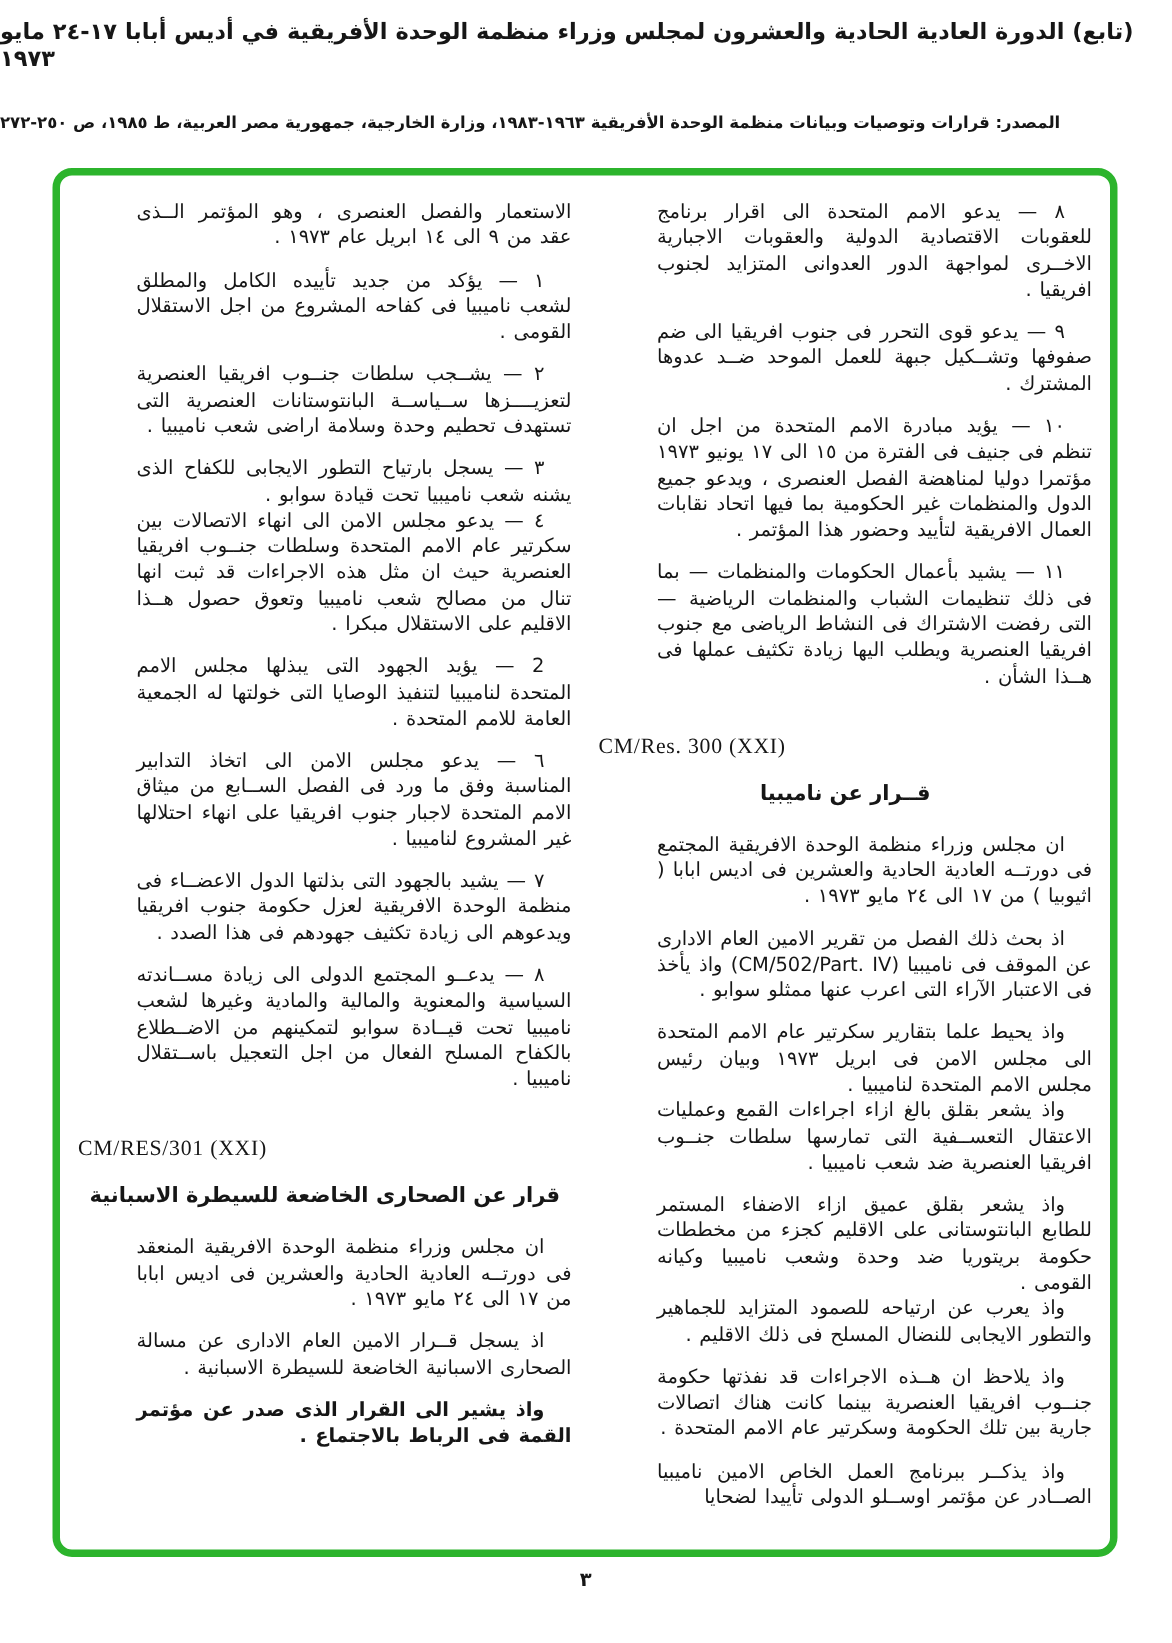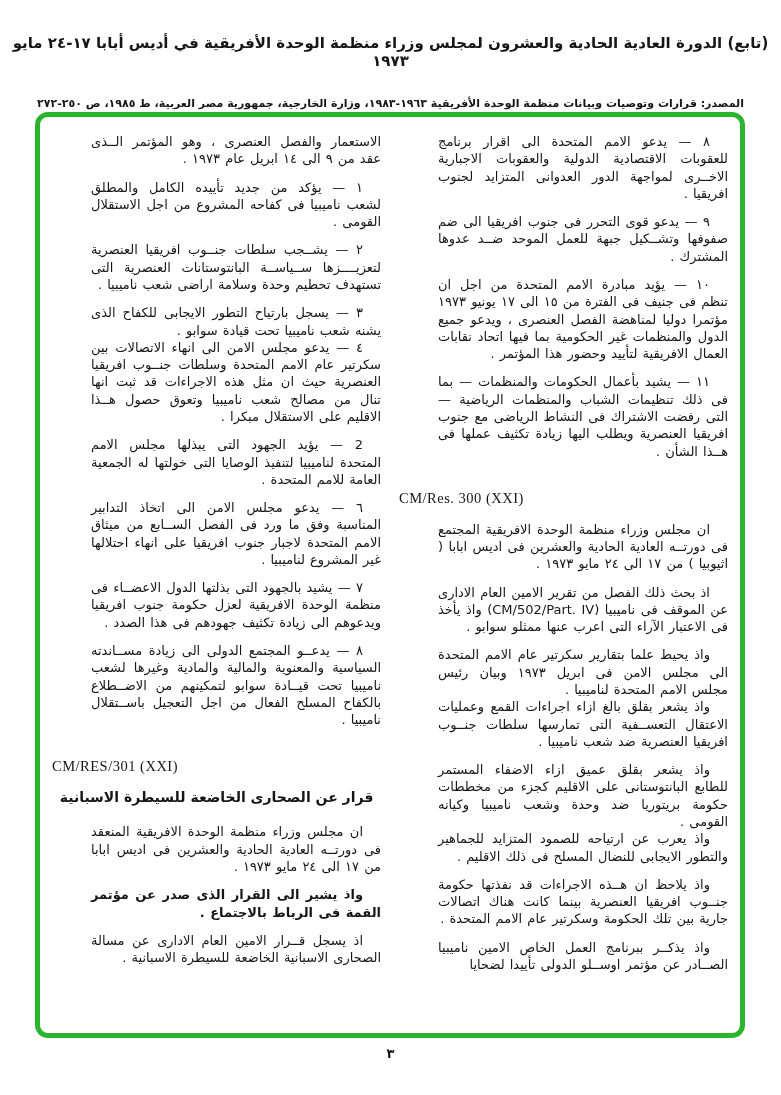--- a/index.html
+++ b/index.html
@@ -10,22 +10,22 @@
   *{margin:0;padding:0;box-sizing:border-box;}
   html,body{background:var(--bg);}
   body{
     width:781px;height:1095px;
     position:relative;
     font-family:"DejaVu Sans",sans-serif;
     color:var(--ink);
     overflow:hidden;
   }
   .header{
-    text-align:center;
-    padding-top:34px;
+    text-align:left;
+    padding-top:12px;
   }
   .header .line1{
     font-size:15px;
     font-weight:bold;
     letter-spacing:0;
   }
   .header .line2{
     font-size:11px;
     font-weight:bold;
     margin-top:27px;
@@ -91,20 +91,21 @@
   <div class="line2">المصدر: قرارات وتوصيات وبيانات منظمة الوحدة الأفريقية ١٩٦٣-١٩٨٣، وزارة الخارجية، جمهورية مصر العربية، ط ١٩٨٥، ص ٢٥٠-٢٧٢</div>
 </div>
 
 <div class="content-box">
   <div class="col" id="col-right">
       <div class="p-body">٨ — يدعو الامم المتحدة الى اقرار برنامج للعقوبات الاقتصادية الدولية والعقوبات الاجبارية الاخــرى لمواجهة الدور العدوانى المتزايد لجنوب افريقيا .</div>
       <div class="p-body">٩ — يدعو قوى التحرر فى جنوب افريقيا الى ضم صفوفها وتشــكيل جبهة للعمل الموحد ضــد عدوها المشترك .</div>
       <div class="p-body">١٠ — يؤيد مبادرة الامم المتحدة من اجل ان تنظم فى جنيف فى الفترة من ١٥ الى ١٧ يونيو ١٩٧٣ مؤتمرا دوليا لمناهضة الفصل العنصرى ، ويدعو جميع الدول والمنظمات غير الحكومية بما فيها اتحاد نقابات العمال الافريقية لتأييد وحضور هذا المؤتمر .</div>
       <div class="p-body">١١ — يشيد بأعمال الحكومات والمنظمات — بما فى ذلك تنظيمات الشباب والمنظمات الرياضية — التى رفضت الاشتراك فى النشاط الرياضى مع جنوب افريقيا العنصرية ويطلب اليها زيادة تكثيف عملها فى هــذا الشأن .</div>
       <div class="p-code" dir="ltr">CM/Res. 300  (XXI)</div>
+      <div class="p-heading">قــرار عن ناميبيا</div>
       <div class="p-body">ان مجلس وزراء منظمة الوحدة الافريقية المجتمع فى دورتــه العادية الحادية والعشرين فى اديس ابابا ( اثيوبيا ) من ١٧ الى ٢٤ مايو ١٩٧٣ .</div>
       <div class="p-body">اذ بحث ذلك الفصل من تقرير الامين العام الادارى عن الموقف فى ناميبيا (CM/502/Part. IV) واذ يأخذ فى الاعتبار الآراء التى اعرب عنها ممثلو سوابو .</div>
       <div class="p-body">واذ يحيط علما بتقارير سكرتير عام الامم المتحدة الى مجلس الامن فى ابريل ١٩٧٣ وبيان رئيس مجلس الامم المتحدة لناميبيا .</div>
       <div class="p-body tight">واذ يشعر بقلق بالغ ازاء اجراءات القمع وعمليات الاعتقال التعســفية التى تمارسها سلطات جنــوب افريقيا العنصرية ضد شعب ناميبيا .</div>
       <div class="p-body">واذ يشعر بقلق عميق ازاء الاضفاء المستمر للطابع البانتوستانى على الاقليم كجزء من مخططات حكومة بريتوريا ضد وحدة وشعب ناميبيا وكيانه القومى .</div>
       <div class="p-body tight">واذ يعرب عن ارتياحه للصمود المتزايد للجماهير والتطور الايجابى للنضال المسلح فى ذلك الاقليم .</div>
       <div class="p-body">واذ يلاحظ ان هــذه الاجراءات قد نفذتها حكومة جنــوب افريقيا العنصرية بينما كانت هناك اتصالات جارية بين تلك الحكومة وسكرتير عام الامم المتحدة .</div>
       <div class="p-body">واذ يذكــر ببرنامج العمل الخاص الامين ناميبيا الصــادر عن مؤتمر اوســلو الدولى تأييدا لضحايا</div>
     </div>
   <div class="col" id="col-left">
@@ -113,18 +114,18 @@
       <div class="p-body">٢ — يشــجب سلطات جنــوب افريقيا العنصرية لتعزيــــزها ســياســة البانتوستانات العنصرية التى تستهدف تحطيم وحدة وسلامة اراضى شعب ناميبيا .</div>
       <div class="p-body">٣ — يسجل بارتياح التطور الايجابى للكفاح الذى يشنه شعب ناميبيا تحت قيادة سوابو .</div>
       <div class="p-body tight">٤ — يدعو مجلس الامن الى انهاء الاتصالات بين سكرتير عام الامم المتحدة وسلطات جنــوب افريقيا العنصرية حيث ان مثل هذه الاجراءات قد ثبت انها تنال من مصالح شعب ناميبيا وتعوق حصول هــذا الاقليم على الاستقلال مبكرا .</div>
       <div class="p-body">2 — يؤيد الجهود التى يبذلها مجلس الامم المتحدة لناميبيا لتنفيذ الوصايا التى خولتها له الجمعية العامة للامم المتحدة .</div>
       <div class="p-body">٦ — يدعو مجلس الامن الى اتخاذ التدابير المناسبة وفق ما ورد فى الفصل الســابع من ميثاق الامم المتحدة لاجبار جنوب افريقيا على انهاء احتلالها غير المشروع لناميبيا .</div>
       <div class="p-body">٧ — يشيد بالجهود التى بذلتها الدول الاعضــاء فى منظمة الوحدة الافريقية لعزل حكومة جنوب افريقيا ويدعوهم الى زيادة تكثيف جهودهم فى هذا الصدد .</div>
       <div class="p-body">٨ — يدعــو المجتمع الدولى الى زيادة مســاندته السياسية والمعنوية والمالية والمادية وغيرها لشعب ناميبيا تحت قيــادة سوابو لتمكينهم من الاضــطلاع بالكفاح المسلح الفعال من اجل التعجيل باســتقلال ناميبيا .</div>
       <div class="p-code" dir="ltr">CM/RES/301  (XXI)</div>
       <div class="p-heading">قرار عن الصحارى الخاضعة للسيطرة الاسبانية</div>
       <div class="p-body">ان مجلس وزراء منظمة الوحدة الافريقية المنعقد فى دورتــه العادية الحادية والعشرين فى اديس ابابا من ١٧ الى ٢٤ مايو ١٩٧٣ .</div>
+      <div class="p-body">اذ يسجل قــرار الامين العام الادارى عن مسالة الصحارى الاسبانية الخاضعة للسيطرة الاسبانية .</div>
       <div class="p-body bold">واذ يشير الى القرار الذى صدر عن مؤتمر القمة فى الرباط بالاجتماع .</div>
-      <div class="p-body">اذ يسجل قــرار الامين العام الادارى عن مسالة الصحارى الاسبانية الخاضعة للسيطرة الاسبانية .</div>
     </div>
 </div>
 
 <div class="footer">٣</div>
 
 </body></html>

